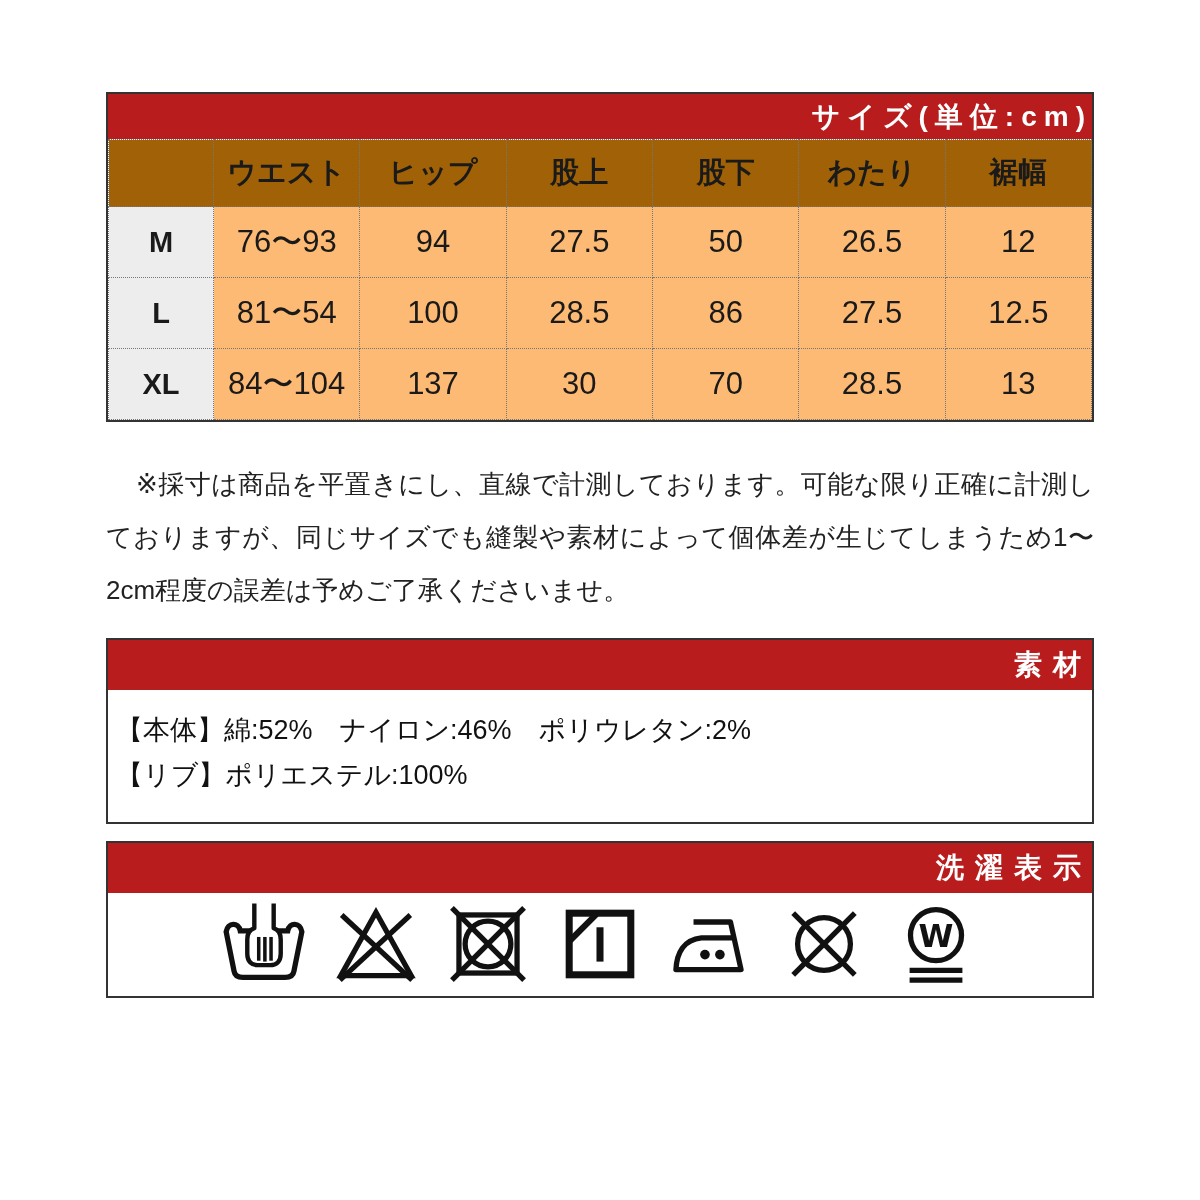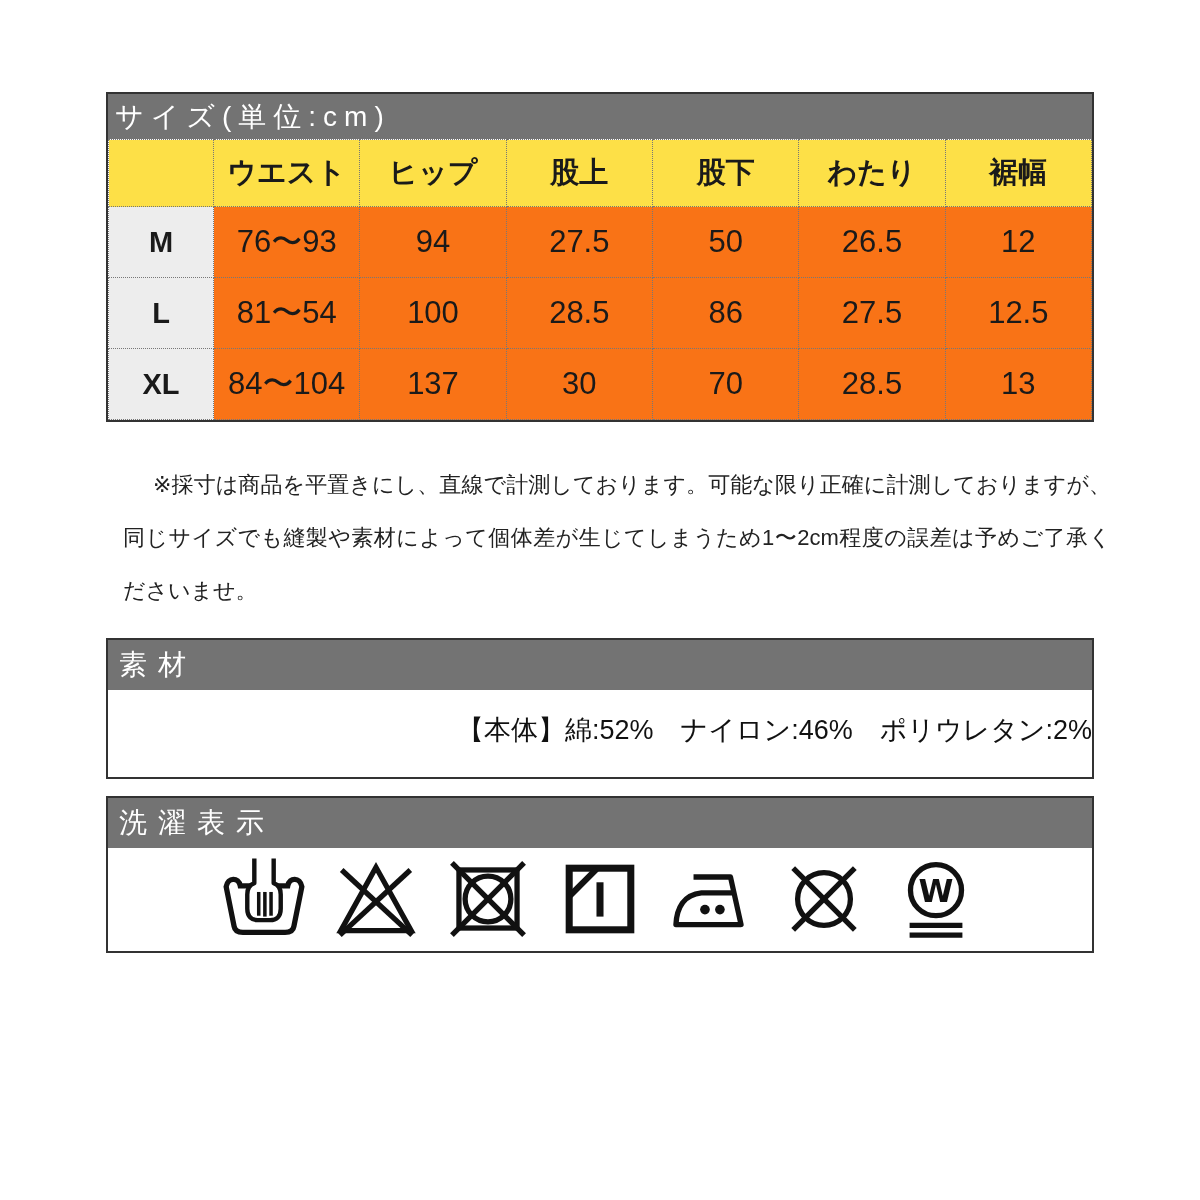--- a/index.html
+++ b/index.html
@@ -12,83 +12,83 @@
     overflow: hidden;
   }
   .page { position: absolute; left: 106px; top: 0; width: 988px; }
 
   
   .size-table-wrap {
     margin-top: 92px;
     border: 2px solid #333;
   }
   .bar {
-    background: #737373;
+    background: #b91c1c;
     color: #fff;
-    text-align: left;
-    font-weight: normal;
+    text-align: right;
+    font-weight: bold;
   }
   .size-bar {
     height: 45px; line-height: 45px;
     font-size: 28px; letter-spacing: 7px; padding-left: 7px;
   }
   table.size-table {
     width: 100%;
     border-collapse: collapse;
     table-layout: fixed;
   }
   table.size-table col.c0 { width: 105px; }
   table.size-table th, table.size-table td {
     border: 1px dotted #777;
     text-align: center;
     vertical-align: middle;
     padding: 0;
   }
   table.size-table thead th {
-    background: #fde047;
+    background: #a16207;
     height: 67px;
     font-size: 29px;
     font-weight: bold;
     color: #1a1a1a;
   }
   table.size-table tbody th {
     background: #ededed;
     font-size: 29px;
     font-weight: bold;
     color: #1a1a1a;
   }
   table.size-table tbody td {
-    background: #f97316;
+    background: #fdba74;
     height: 71px;
     font-size: 31px;
     font-weight: normal;
     color: #1a1a1a;
   }
 
   
   .note {
-    margin: 17px;
+    margin: 0;
     width: 988px;
-    font-size: 22px;
+    font-size: 26px;
     line-height: 53px;
     color: #222;
     text-indent: 30px;
     text-align: justify;
   }
   .note-1 { margin-top: 36px; }
   .note-2 { margin-top: 16px; }
 
   
   .box { border: 2px solid #333; }
   .box .section-bar {
     height: 50px; line-height: 50px;
     font-size: 28px; letter-spacing: 11px; padding-left: 11px;
   }
   .material-box { margin-top: 21px; }
-  .material-body { padding: 18px 0 24px; text-align: right; }
+  .material-body { padding: 18px 8px 24px; text-align: left; }
   .material-body p {
     margin: 0;
     font-size: 27px;
     line-height: 45px;
     color: #111;
   }
   .care-box { margin-top: 17px; }
   .care-icons {
     display: flex;
     justify-content: center;
@@ -163,20 +163,21 @@
   </div>
 
   <p class="note note-1">※採寸は商品を平置きにし、直線で計測しております。可能な限り正確に計測しておりますが、同じサイズでも縫製や素材によって個体差が生じてしまうため1〜2cm程度の誤差は予めご了承くださいませ。</p>
 
   <div class="box material-box">
     <div class="bar section-bar">
       <span>素材</span>
     </div>
     <div class="material-body">
       <p>【本体】綿:52%　ナイロン:46%　ポリウレタン:2%</p>
+      <p>【リブ】ポリエステル:100%</p>
     </div>
   </div>
 
   <div class="box care-box">
     <div class="bar section-bar">
       <span>洗濯表示</span>
     </div>
     <div class="care-icons">
 
       <svg class="care-icon" viewBox="0 0 100 100">

